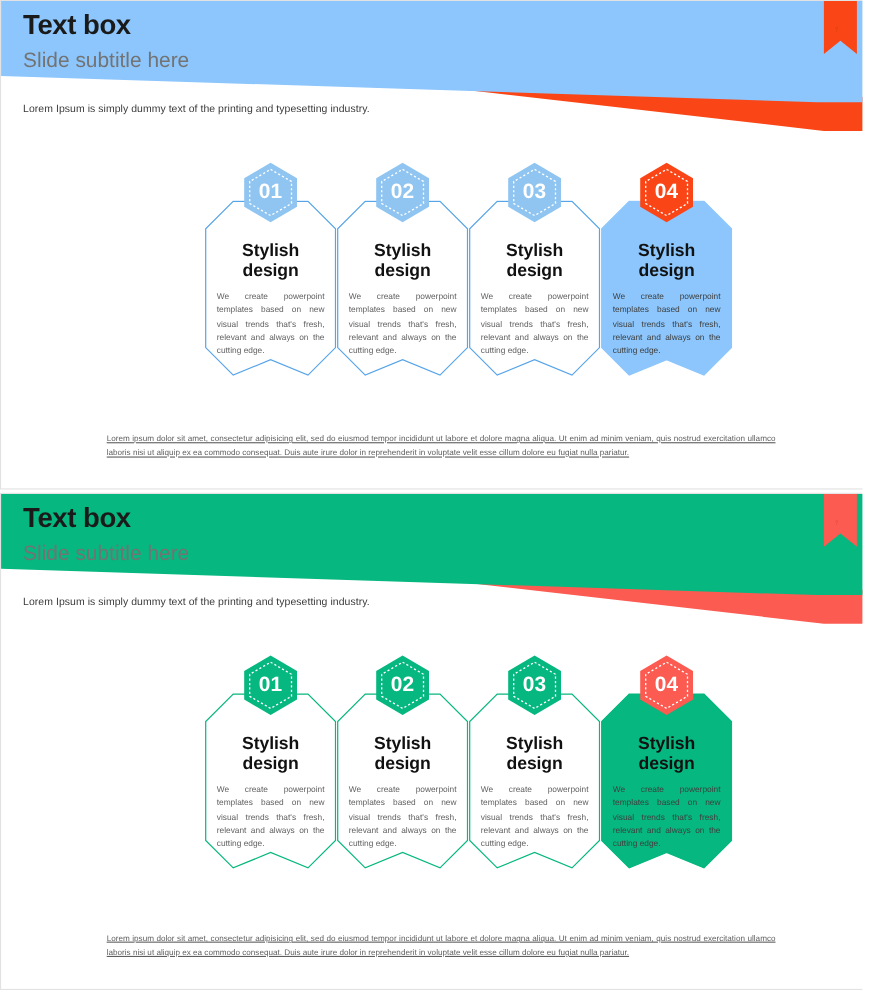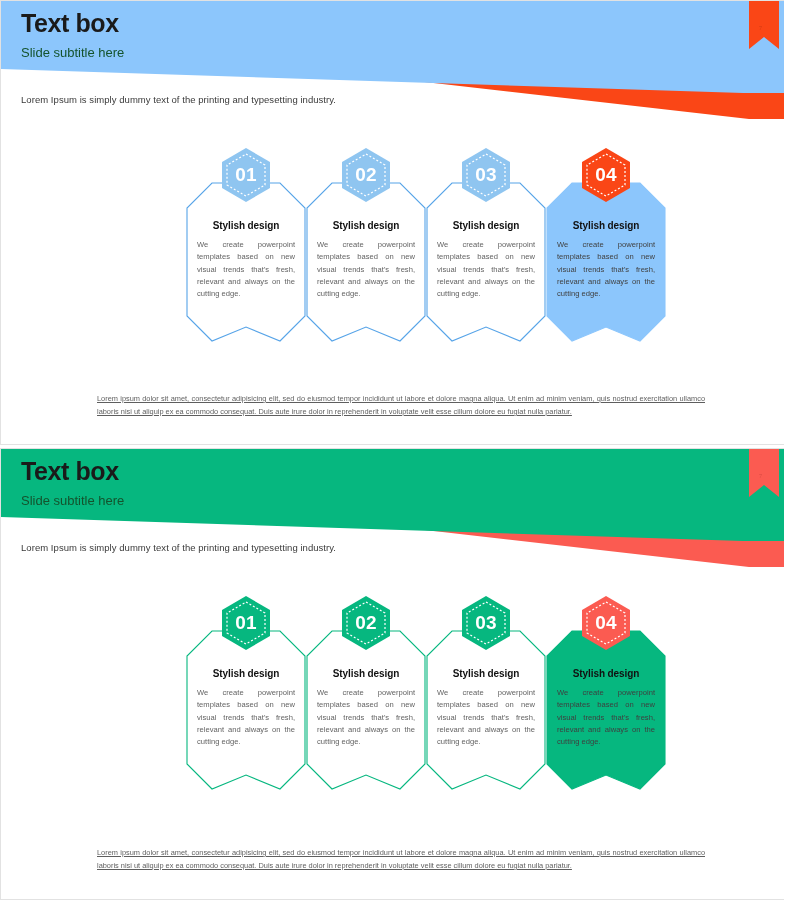--- a/index.html
+++ b/index.html
@@ -43,22 +43,22 @@
   }
   .hdr-title {
     font-size: 25px;
     font-weight: bold;
     color: #1a1a1a;
     letter-spacing: -0.4px;
     line-height: 1.15;
     margin: 0;
   }
   .hdr-sub {
-    font-size: 13px;
-    color: #14532d;
+    font-size: 19px;
+    color: #737373;
     margin: 7px 0 0 0;
     line-height: 1.2;
   }
 
   .ribbon-num {
     position: absolute;
     top: 24px;
     left: 758px;
     font-size: 6px;
     color: #d03a12;
@@ -122,21 +122,21 @@
     left: 0; top: 0;
   }
   .card-inner {
     position: absolute;
     left: 0; top: 0;
     width: 120px; height: 160px;
     padding: 38px 10px 0 10px;
     text-align: center;
   }
   .card-title {
-    font-size: 10px;
+    font-size: 16px;
     font-weight: bold;
     color: #111111;
     margin: 0 0 8px 0;
     letter-spacing: -0.1px;
   }
   .card-text {
     font-size: 7.6px;
     line-height: 1.62;
     color: #636363;
     text-align: justify;

